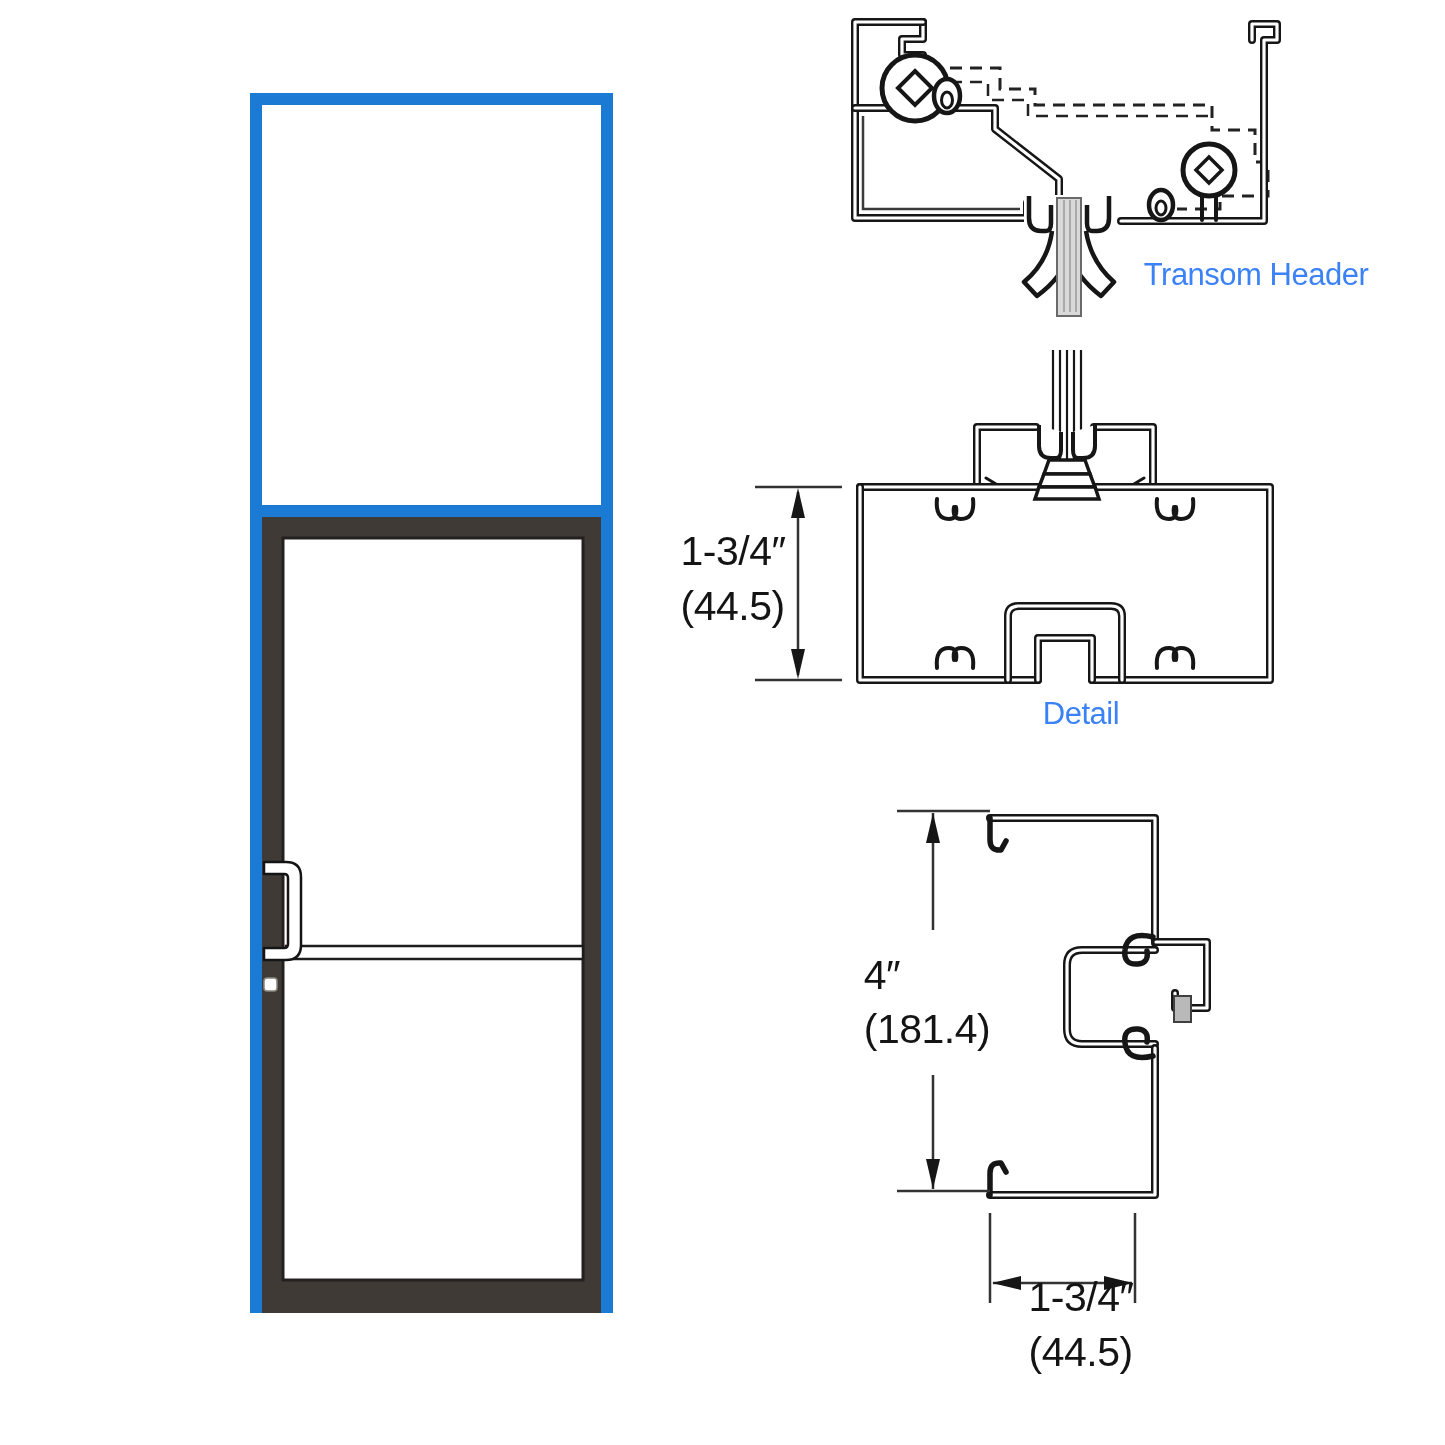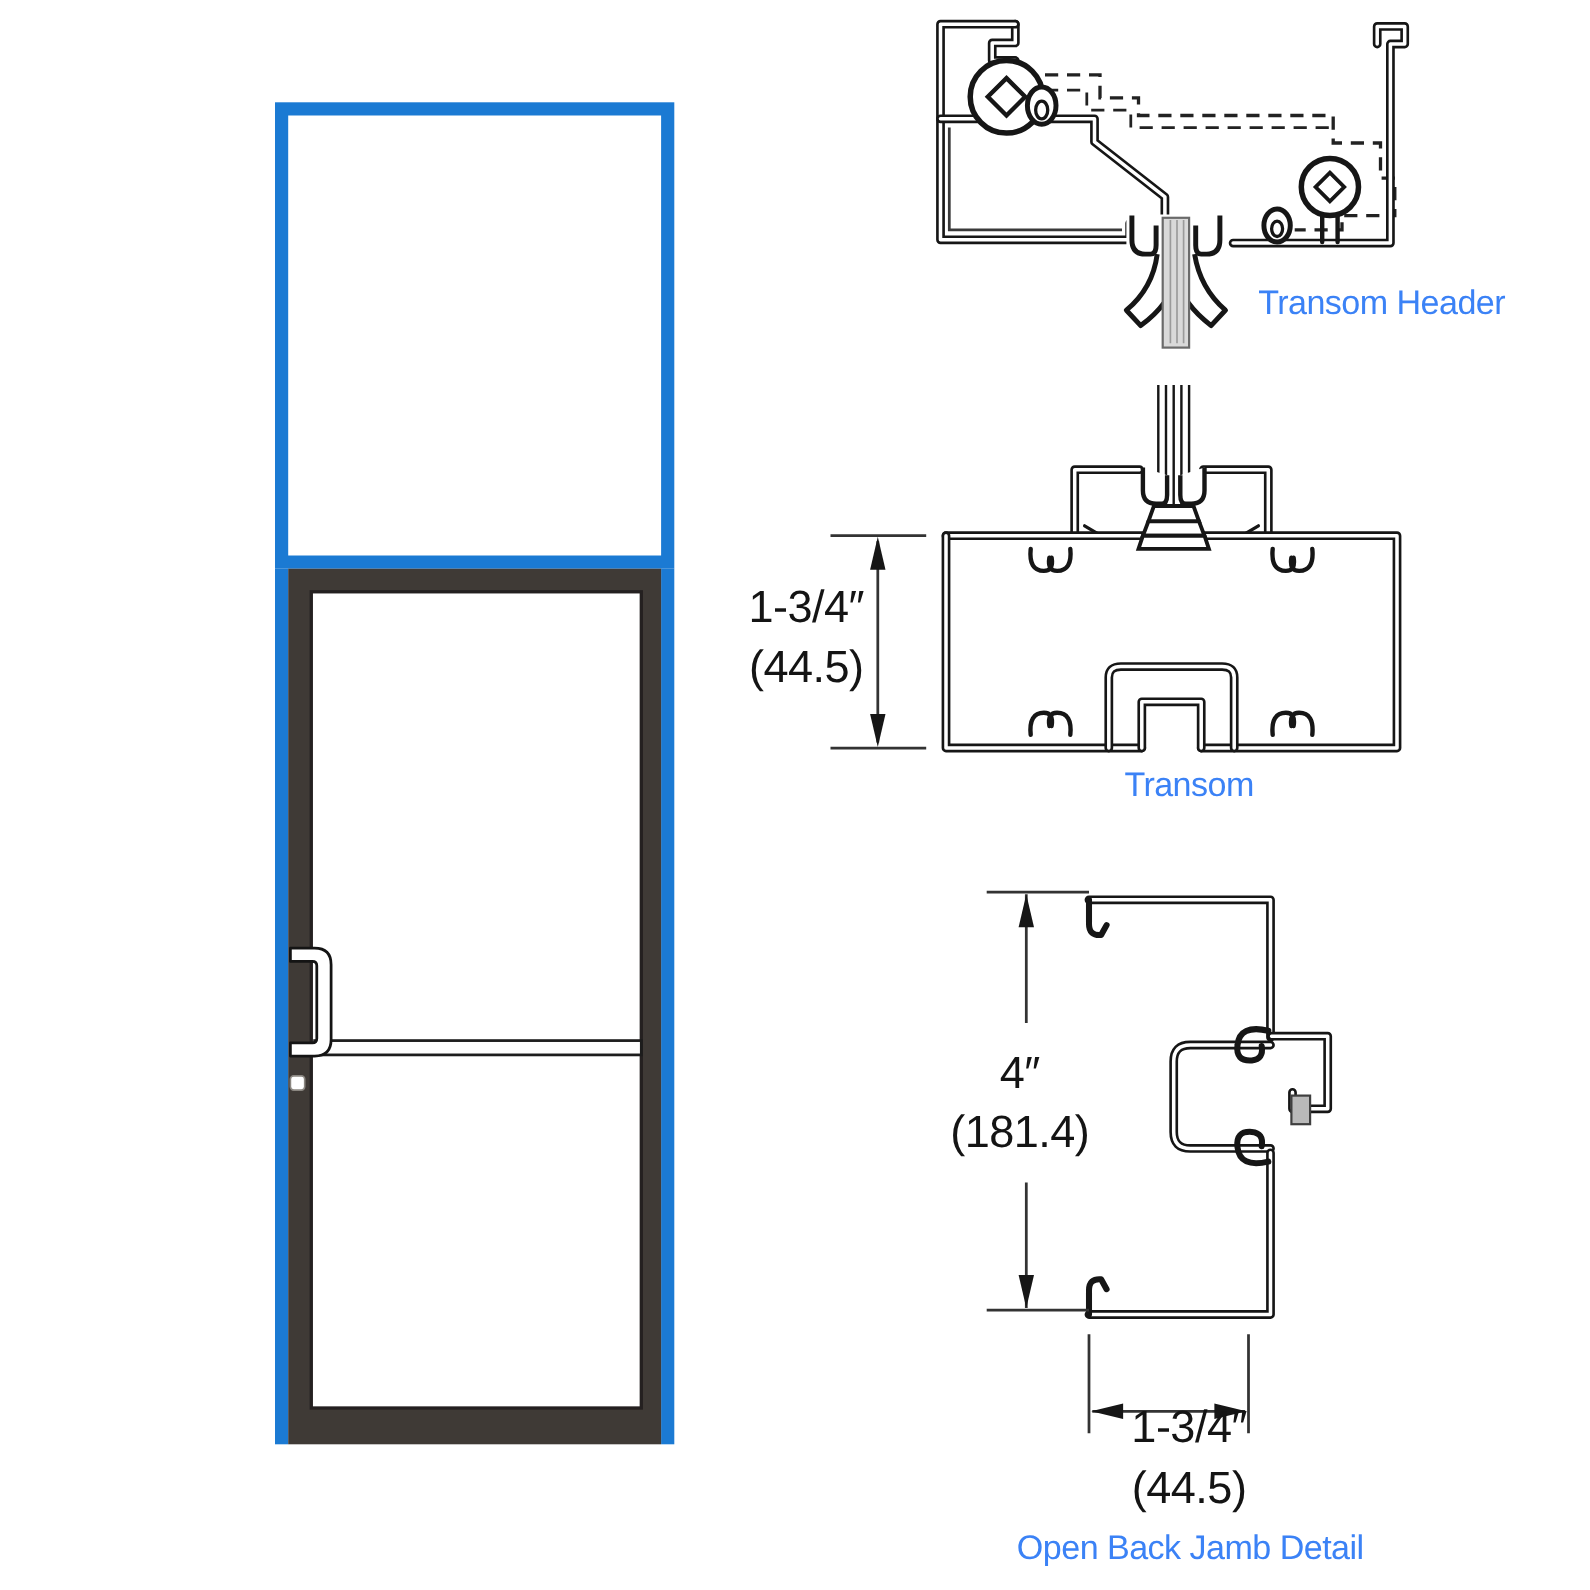--- a/index.html
+++ b/index.html
@@ -11,21 +11,21 @@
   .tube{stroke:#161616;stroke-width:8;fill:none;stroke-linejoin:round;stroke-linecap:round;}
   .tube-in{stroke:#ffffff;stroke-width:3.2;fill:none;stroke-linejoin:round;stroke-linecap:round;}
   .thin{stroke:#3a3a3a;stroke-width:2.5;fill:none;}
   .solid{stroke:#161616;fill:none;stroke-linecap:round;stroke-linejoin:round;}
   .dashline{stroke:#222222;stroke-width:3;fill:none;stroke-dasharray:12 8;}
   .dimline{stroke:#333333;stroke-width:2.5;fill:none;}
   .arrow{fill:#161616;stroke:none;}
   .lbl{position:absolute;transform:translateX(-50%);font-size:31px;letter-spacing:-0.5px;
        color:#3b82f6;white-space:nowrap;}
   .dim{position:absolute;transform:translateX(-50%);font-size:41px;line-height:55px;
-       letter-spacing:-0.5px;text-align:center;color:#141414;white-space:nowrap;}
+       letter-spacing:-0.5px;text-align:left;color:#141414;white-space:nowrap;}
 </style>
 </head>
 <body>
 
 <div id="canvas">
 
   <svg class="abs" style="left:240px;top:85px;" width="390" height="1240" viewBox="0 0 390 1240">
 
     <rect x="10" y="8" width="363" height="424" fill="#1b7ad3"></rect>
     <rect x="22" y="20" width="339" height="400" fill="#ffffff"></rect>
@@ -145,27 +145,26 @@
     <polygon class="arrow" points="293,503 264,496 264,510"></polygon>
   </svg>
 
   <div class="lbl" style="left:1256px;top:257px;">Transom Header</div>
 
   <div class="dim" style="left:733px;top:524px;">
     <div>1-3/4″</div>
     <div>(44.5)</div>
   </div>
 
-  <div class="lbl" style="left:1081px;top:696px;">Transom</div>
+  <div class="lbl" style="left:1081px;top:696px;">Detail</div>
 
   <div class="dim" style="left:927px;top:948px;line-height:54px;">
     <div>4″</div>
     <div>(181.4)</div>
   </div>
 
   <div class="dim" style="left:1081px;top:1270px;">
     <div>1-3/4″</div>
     <div>(44.5)</div>
   </div>
 
-  <div class="lbl" style="left:1082px;top:1389px;">Open Back Jamb Detail</div>
 
 </div>
 
 </body></html>

